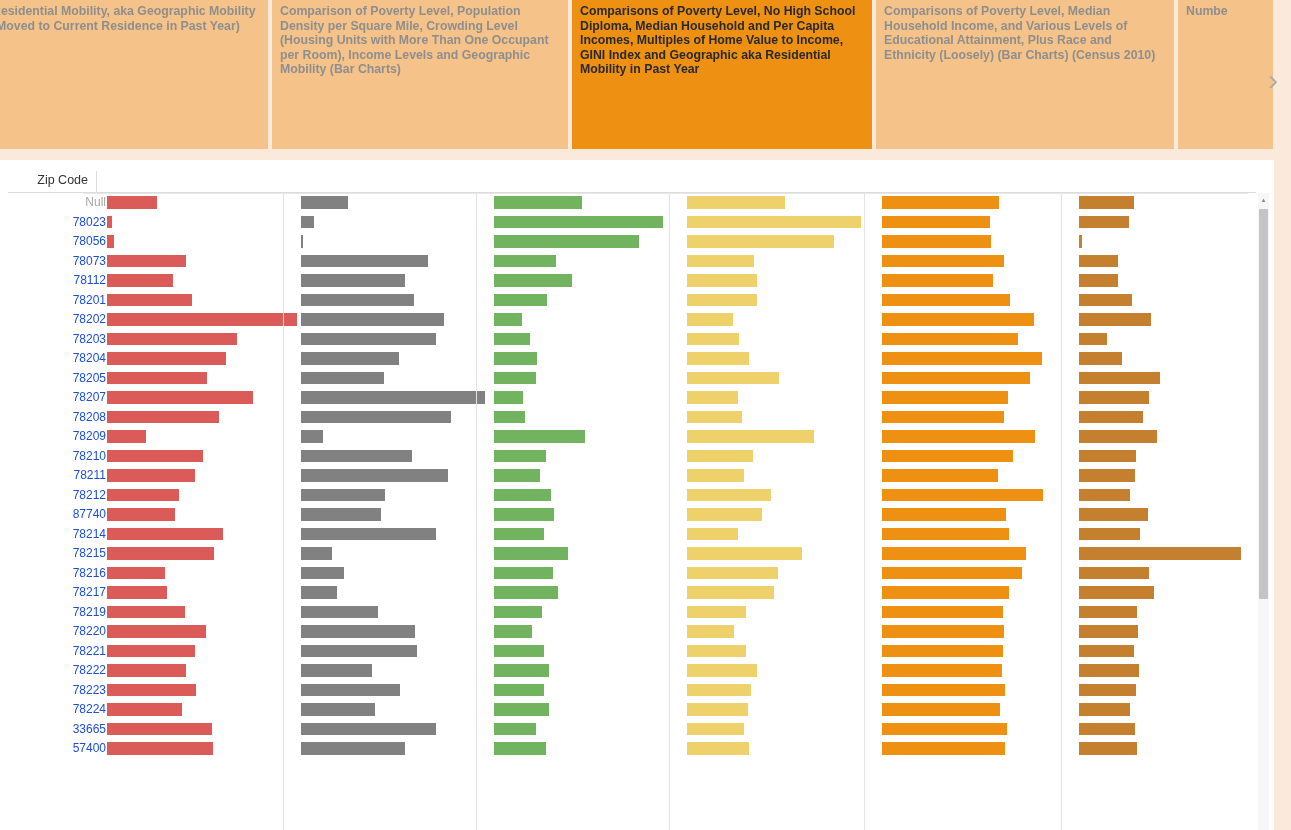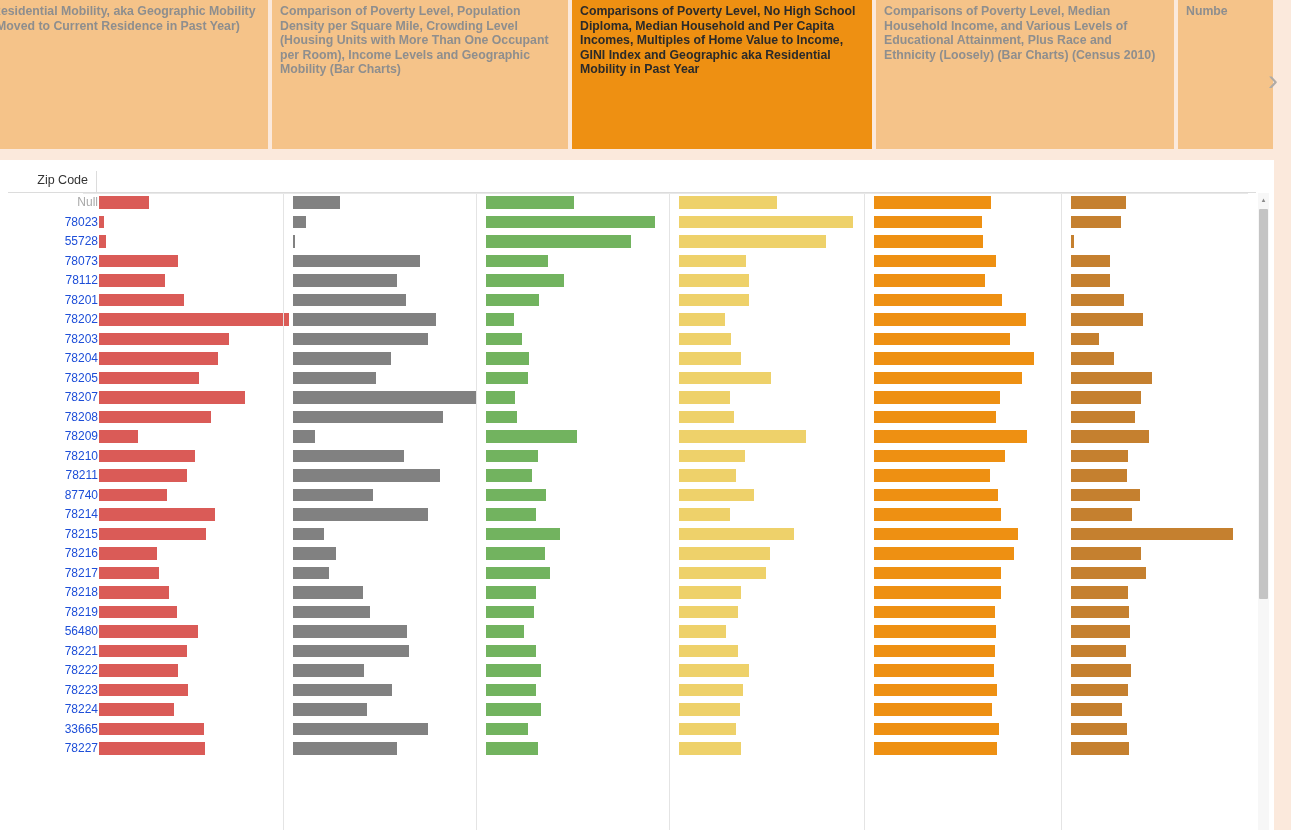--- a/index.html
+++ b/index.html
@@ -62,21 +62,21 @@
     position:absolute; left:88px; top:0; width:1px; height:22px;
     background:#dcdcdc;
   }
 
   
   #plot {
     position:absolute; left:8px; top:32px; width:1248px; height:740px;
     overflow:hidden;
   }
   .rowarea {
-    position:absolute; left:8px; top:0; width:1248px;
+    position:absolute; left:16px; top:0; width:1248px;
   }
 
   .row {
     position:relative; height:19.5px; width:1248px;
   }
   .rowlabel {
     position:absolute; left:0; top:2px; width:82px;
     text-align:right; font-size:12px; color:#1d4ed8;
     white-space:nowrap;
   }
@@ -192,21 +192,21 @@
             <div class="bar" title="78023: 51000" style="background: rgb(238, 209, 106); width: 174.474px;"></div>
           </div>
           <div class="panel p4">
             <div class="bar" title="78023: 0.363" style="background: rgb(238, 144, 18); width: 108.35px;"></div>
           </div>
           <div class="panel p5">
             <div class="bar" title="78023: 16.3" style="background: rgb(197, 128, 47); width: 49.9349px;"></div>
           </div>
         </div>
         <div class="row">
-          <div class="rowlabel">55728</div>
+          <div class="rowlabel">78056</div>
           <div class="panel p0">
             <div class="bar" title="78056: 2" style="background: rgb(218, 91, 87); width: 7.32075px;"></div>
           </div>
           <div class="panel p1">
             <div class="bar" title="78056: 0.4" style="background: rgb(129, 129, 129); width: 1.60833px;"></div>
           </div>
           <div class="panel p2">
             <div class="bar" title="78056: 104000" style="background: rgb(114, 179, 95); width: 145.449px;"></div>
           </div>
           <div class="panel p3">
@@ -465,20 +465,41 @@
             <div class="bar" title="78211: 16800" style="background: rgb(238, 209, 106); width: 57.4737px;"></div>
           </div>
           <div class="panel p4">
             <div class="bar" title="78211: 0.387" style="background: rgb(238, 144, 18); width: 115.514px;"></div>
           </div>
           <div class="panel p5">
             <div class="bar" title="78211: 18.3" style="background: rgb(197, 128, 47); width: 56.0619px;"></div>
           </div>
         </div>
         <div class="row">
+          <div class="rowlabel">78212</div>
+          <div class="panel p0">
+            <div class="bar" title="78212: 19.8" style="background: rgb(218, 91, 87); width: 72.4755px;"></div>
+          </div>
+          <div class="panel p1">
+            <div class="bar" title="78212: 20.8" style="background: rgb(129, 129, 129); width: 83.6333px;"></div>
+          </div>
+          <div class="panel p2">
+            <div class="bar" title="78212: 41000" style="background: rgb(114, 179, 95); width: 57.3406px;"></div>
+          </div>
+          <div class="panel p3">
+            <div class="bar" title="78212: 24500" style="background: rgb(238, 209, 106); width: 83.8158px;"></div>
+          </div>
+          <div class="panel p4">
+            <div class="bar" title="78212: 0.54" style="background: rgb(238, 144, 18); width: 161.182px;"></div>
+          </div>
+          <div class="panel p5">
+            <div class="bar" title="78212: 16.5" style="background: rgb(197, 128, 47); width: 50.5476px;"></div>
+          </div>
+        </div>
+        <div class="row">
           <div class="rowlabel">87740</div>
           <div class="panel p0">
             <div class="bar" title="78213: 18.5" style="background: rgb(218, 91, 87); width: 67.717px;"></div>
           </div>
           <div class="panel p1">
             <div class="bar" title="78213: 19.9" style="background: rgb(129, 129, 129); width: 80.0146px;"></div>
           </div>
           <div class="panel p2">
             <div class="bar" title="78213: 43000" style="background: rgb(114, 179, 95); width: 60.1377px;"></div>
           </div>
@@ -570,41 +591,20 @@
             <div class="bar" title="78217: 25500" style="background: rgb(238, 209, 106); width: 87.2368px;"></div>
           </div>
           <div class="panel p4">
             <div class="bar" title="78217: 0.427" style="background: rgb(238, 144, 18); width: 127.453px;"></div>
           </div>
           <div class="panel p5">
             <div class="bar" title="78217: 24.5" style="background: rgb(197, 128, 47); width: 75.0556px;"></div>
           </div>
         </div>
         <div class="row">
-          <div class="rowlabel">78218</div>
-          <div class="panel p0">
-            <div class="bar" title="78218: 19.1" style="background: rgb(218, 91, 87); width: 69.9132px;"></div>
-          </div>
-          <div class="panel p1">
-            <div class="bar" title="78218: 17.3" style="background: rgb(129, 129, 129); width: 69.5604px;"></div>
-          </div>
-          <div class="panel p2">
-            <div class="bar" title="78218: 36000" style="background: rgb(114, 179, 95); width: 50.3478px;"></div>
-          </div>
-          <div class="panel p3">
-            <div class="bar" title="78218: 18000" style="background: rgb(238, 209, 106); width: 61.5789px;"></div>
-          </div>
-          <div class="panel p4">
-            <div class="bar" title="78218: 0.424" style="background: rgb(238, 144, 18); width: 126.558px;"></div>
-          </div>
-          <div class="panel p5">
-            <div class="bar" title="78218: 18.5" style="background: rgb(197, 128, 47); width: 56.6746px;"></div>
-          </div>
-        </div>
-        <div class="row">
           <div class="rowlabel">78219</div>
           <div class="panel p0">
             <div class="bar" title="78219: 21.4" style="background: rgb(218, 91, 87); width: 78.3321px;"></div>
           </div>
           <div class="panel p1">
             <div class="bar" title="78219: 19.1" style="background: rgb(129, 129, 129); width: 76.7979px;"></div>
           </div>
           <div class="panel p2">
             <div class="bar" title="78219: 34000" style="background: rgb(114, 179, 95); width: 47.5507px;"></div>
           </div>
@@ -612,21 +612,21 @@
             <div class="bar" title="78219: 17200" style="background: rgb(238, 209, 106); width: 58.8421px;"></div>
           </div>
           <div class="panel p4">
             <div class="bar" title="78219: 0.404" style="background: rgb(238, 144, 18); width: 120.588px;"></div>
           </div>
           <div class="panel p5">
             <div class="bar" title="78219: 19" style="background: rgb(197, 128, 47); width: 58.2063px;"></div>
           </div>
         </div>
         <div class="row">
-          <div class="rowlabel">56480</div>
+          <div class="rowlabel">78220</div>
           <div class="panel p0">
             <div class="bar" title="78220: 27.1" style="background: rgb(218, 91, 87); width: 99.1962px;"></div>
           </div>
           <div class="panel p1">
             <div class="bar" title="78220: 28.4" style="background: rgb(129, 129, 129); width: 114.192px;"></div>
           </div>
           <div class="panel p2">
             <div class="bar" title="78220: 27000" style="background: rgb(114, 179, 95); width: 37.7609px;"></div>
           </div>
           <div class="panel p3">
@@ -738,21 +738,21 @@
             <div class="bar" title="78225: 16800" style="background: rgb(238, 209, 106); width: 57.4737px;"></div>
           </div>
           <div class="panel p4">
             <div class="bar" title="78225: 0.418" style="background: rgb(238, 144, 18); width: 124.767px;"></div>
           </div>
           <div class="panel p5">
             <div class="bar" title="78225: 18.3" style="background: rgb(197, 128, 47); width: 56.0619px;"></div>
           </div>
         </div>
         <div class="row">
-          <div class="rowlabel">78227</div>
+          <div class="rowlabel">57400</div>
           <div class="panel p0">
             <div class="bar" title="78227: 29" style="background: rgb(218, 91, 87); width: 106.151px;"></div>
           </div>
           <div class="panel p1">
             <div class="bar" title="78227: 25.9" style="background: rgb(129, 129, 129); width: 104.14px;"></div>
           </div>
           <div class="panel p2">
             <div class="bar" title="78227: 37000" style="background: rgb(114, 179, 95); width: 51.7464px;"></div>
           </div>
           <div class="panel p3">

